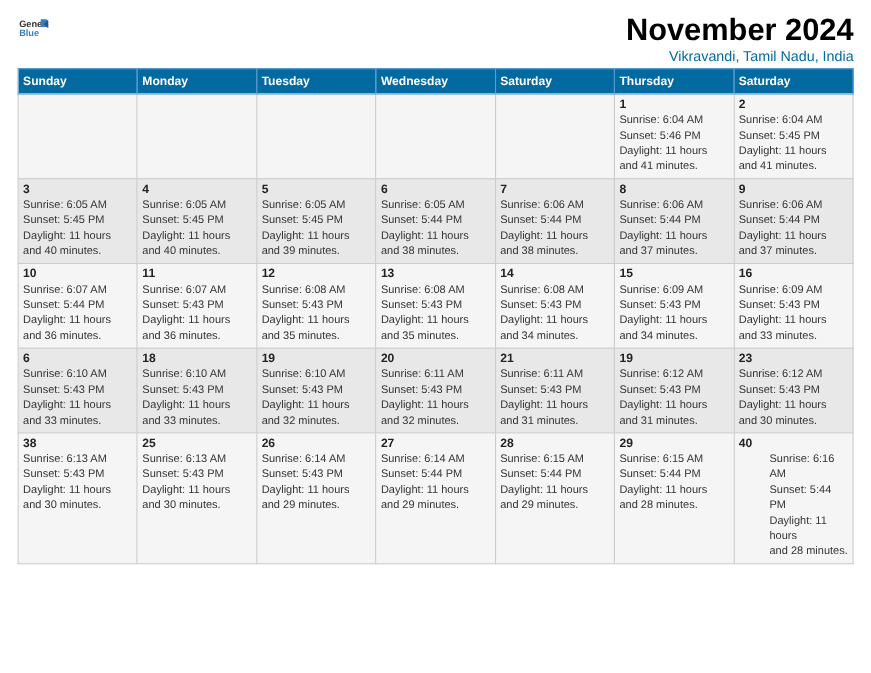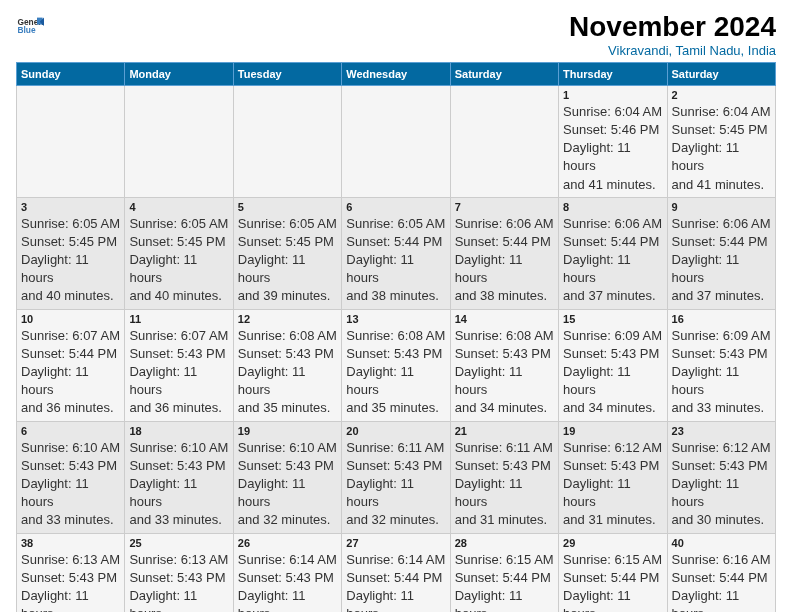--- a/index.html
+++ b/index.html
@@ -73,21 +73,21 @@
       background-color: #e8e8e8;
     }
     .day-num {
       font-size: 11px;
       font-weight: bold;
       color: #222;
       display: block;
       margin-bottom: 2px;
     }
     .cell-info {
-      font-size: 13px;
+      font-size: 10px;
       color: #333;
       line-height: 1.4;
     }
     .empty-cell {
       background-color: #f5f5f5;
     }
   </style>
 </head>
 <body>
 
@@ -332,21 +332,21 @@
           </td>
           <td>
             <span class="day-num">29</span>
             <div class="cell-info" style="white-space: pre-line;">Sunrise: 6:15 AM
 Sunset: 5:44 PM
 Daylight: 11 hours
 and 28 minutes.</div>
           </td>
           <td>
             <span class="day-num">40</span>
-            <div class="cell-info" style="white-space: pre-line;">Sunrise: 6:16 AM
+            <div class="cell-info" style="white-space: pre-line; margin-left: 28px;">Sunrise: 6:16 AM
 Sunset: 5:44 PM
 Daylight: 11 hours
 and 28 minutes.</div>
           </td>
         </tr>
       </tbody>
   </table>
 </div>
 
 </body></html>

